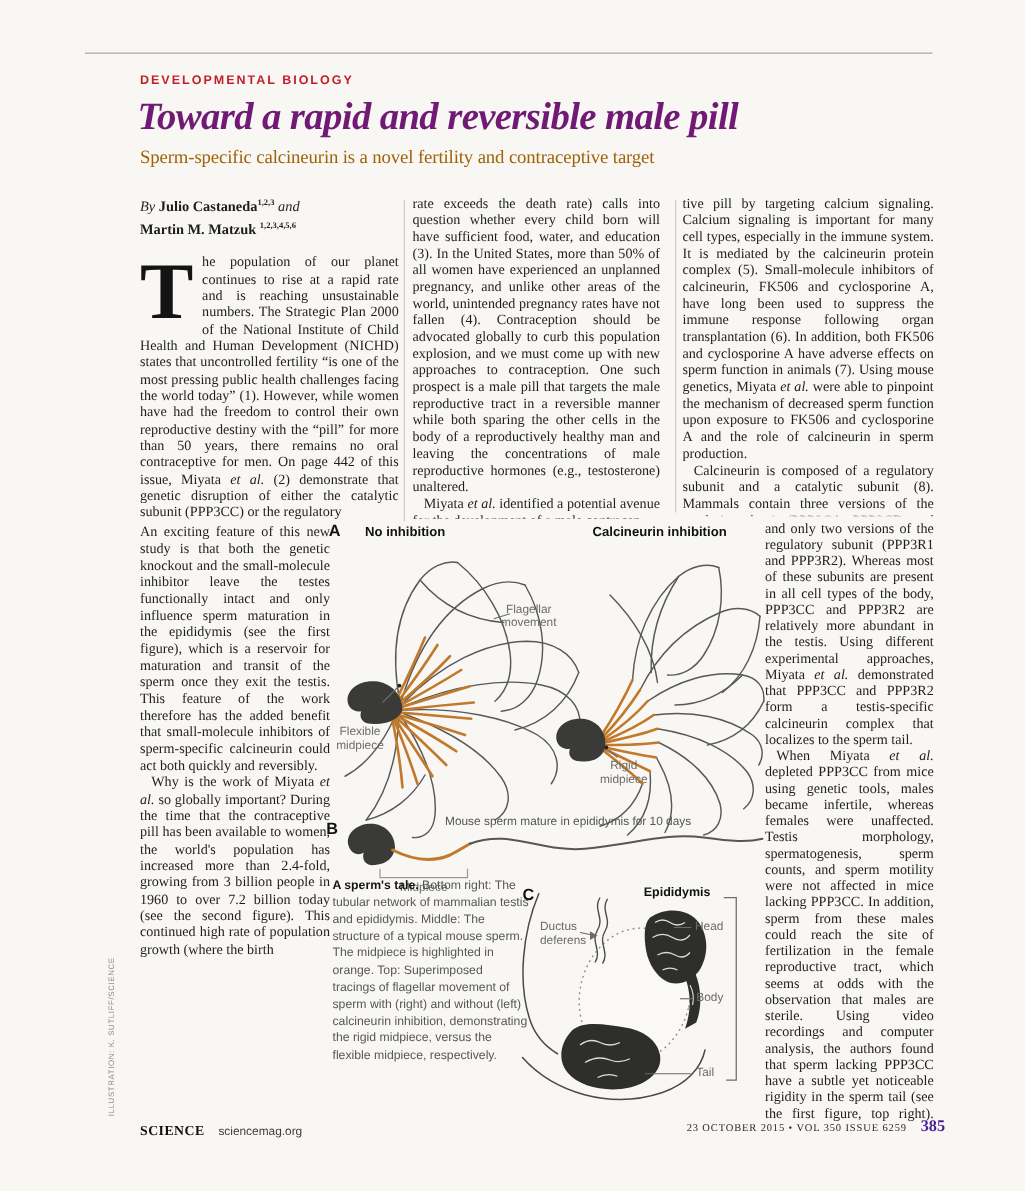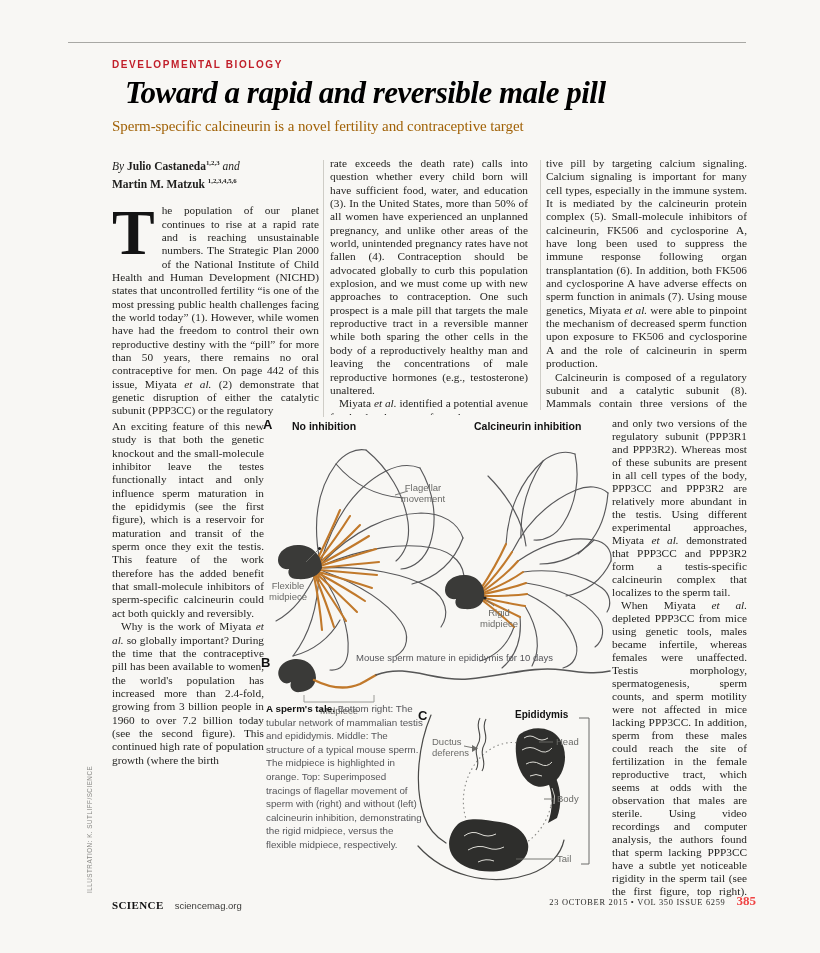--- a/index.html
+++ b/index.html
@@ -1,22 +1,22 @@
 <!DOCTYPE html>
 <html><head>
 <meta charset="utf-8">
 <style>
   html,body{margin:0;padding:0;background:#e9e9e7;}
   .page{position:relative;width:820px;height:953px;margin:0 auto;background:#f8f7f4;overflow:hidden;
         font-family:"Liberation Serif",serif;color:#1e1e1c;}
   .toprule{position:absolute;left:68px;top:42px;width:678px;height:1px;background:#a8a8a4;}
   .kicker{position:absolute;left:112px;top:59px;font:bold 10px "Liberation Sans",sans-serif;
           letter-spacing:1.6px;color:#c11f2a;}
-  .title{position:absolute;left:125px;top:76px;width:660px;margin:0;
-         font:bold italic 31px/34px "Liberation Serif",serif;color:#000000;letter-spacing:-0.5px;}
+  .title{position:absolute;left:110px;top:76px;width:660px;margin:0;
+         font:bold italic 31px/34px "Liberation Serif",serif;color:#701a75;letter-spacing:-0.5px;}
   .subtitle{position:absolute;left:112px;top:117px;width:640px;
             font:15px/18px "Liberation Serif",serif;color:#a16207;letter-spacing:-0.1px;}
   .col{position:absolute;font-size:11.3px;line-height:13.35px;text-align:justify;overflow:hidden;}
   .col p{margin:0;}
   .col p+p{text-indent:9px;}
   .c1a{left:112px;top:156px;width:207px;height:264px;}
   .c2 {left:330px;top:157px;width:198px;height:258px;}
   .c3a{left:546px;top:157px;width:201px;height:256px;}
   .c1b{left:112px;top:420px;width:152px;height:474px;}
   .c3b{left:612px;top:417px;width:135px;height:480px;line-height:13.0px;}
@@ -38,21 +38,21 @@
   .caption{position:absolute;left:266px;top:702px;width:157px;
            font:9.8px/13.6px "Liberation Sans",sans-serif;color:#56565a;}
   .caption .lead{font-weight:bold;color:#141414;}
   .credit{position:absolute;left:86px;top:893px;transform:rotate(-90deg);transform-origin:0 0;
           font:6.3px "Liberation Sans",sans-serif;letter-spacing:0.5px;color:#8a8a86;white-space:nowrap;}
   .footer-left{position:absolute;left:112px;top:895px;}
   .footer-left .brand{font:bold 11px "Liberation Serif",serif;letter-spacing:0.4px;color:#111;}
   .footer-left .site{font:9.5px "Liberation Sans",sans-serif;color:#3c3c3a;margin-left:7px;text-align:center;}
   .footer-right{position:absolute;right:64px;top:893px;display:flex;align-items:baseline;gap:11px;}
   .footer-right .issue{font:8.4px "Liberation Serif",serif;letter-spacing:0.7px;color:#2b2b29;}
-  .footer-right .pageno{font:bold 13px "Liberation Serif",serif;color:#ef4444;}
+  .footer-right .pageno{font:bold 13px "Liberation Serif",serif;color:#4c1d95;}
 </style>
 </head>
 <body>
 
 <div class="page">
   <div class="toprule"></div>
   <div class="kicker">DEVELOPMENTAL BIOLOGY</div>
   <h1 class="title">Toward a rapid and reversible male pill</h1>
   <div class="subtitle">Sperm-specific calcineurin is a novel fertility and contraceptive target</div>
 

